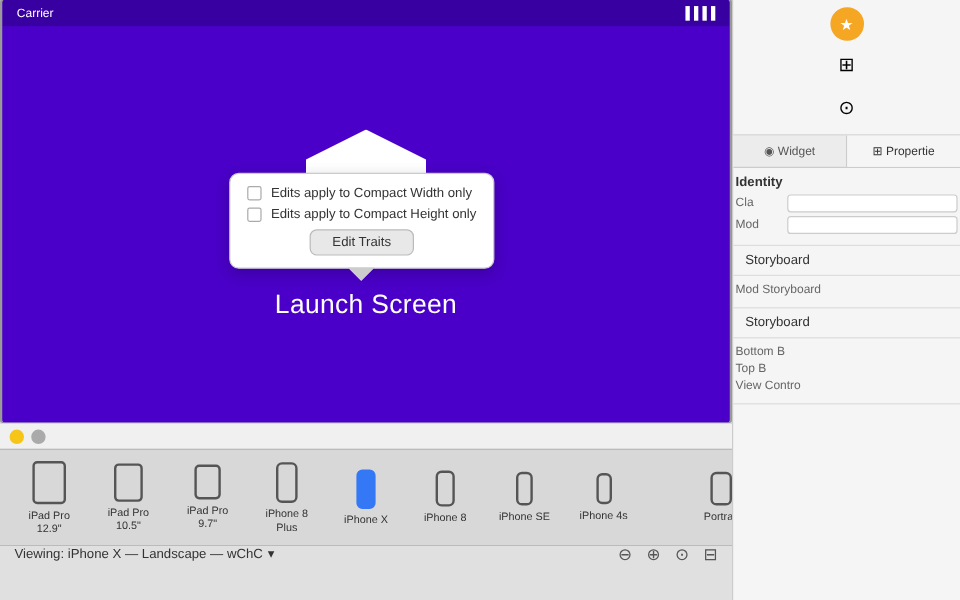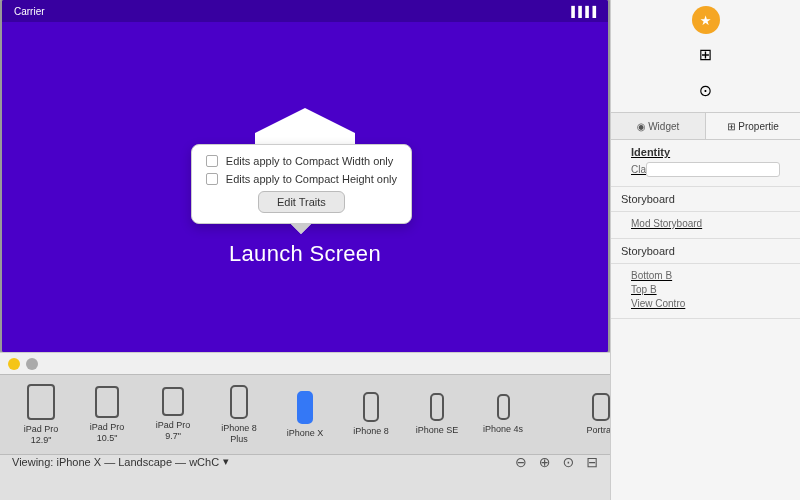--- a/index.html
+++ b/index.html
@@ -291,23 +291,22 @@
       cursor: pointer;
       border-right: 1px solid #ccc;
     }
     .inspector-tab:last-child { border-right: none; }
     .inspector-tab.active {
       background: #f5f5f5;
       color: #333;
     }
 
     .inspector-section {
-      padding: 6px 20px;
+      padding: 6px 2px;
       border-bottom: 1px solid #ddd;
-      text-decoration: underline;
     }
     .inspector-section-title {
       font-size: 11px;
       font-weight: 600;
       color: #333;
       margin-bottom: 4px;
     }
     .inspector-row {
       display: flex;
       align-items: center;
@@ -561,20 +560,24 @@
         <span>⊞ Propertie</span>
       </div>
     </div>
 
     <div class="inspector-section">
       <div class="inspector-section-title">Identity</div>
       <div class="inspector-row">
         <span class="inspector-label">Cla</span>
         <input class="inspector-value" type="text" value="" style="">
       </div>
+      <div class="inspector-row">
+        <span class="inspector-label">Mod</span>
+        <input class="inspector-value" type="text" value="" style="">
+      </div>
     </div>
 
     <div class="inspector-section-header">
       <span>Storyboard</span>
     </div>
 
     <div class="inspector-section">
       <div class="inspector-row">
         <span class="inspector-label">Mod Storyboard</span>
       </div>

